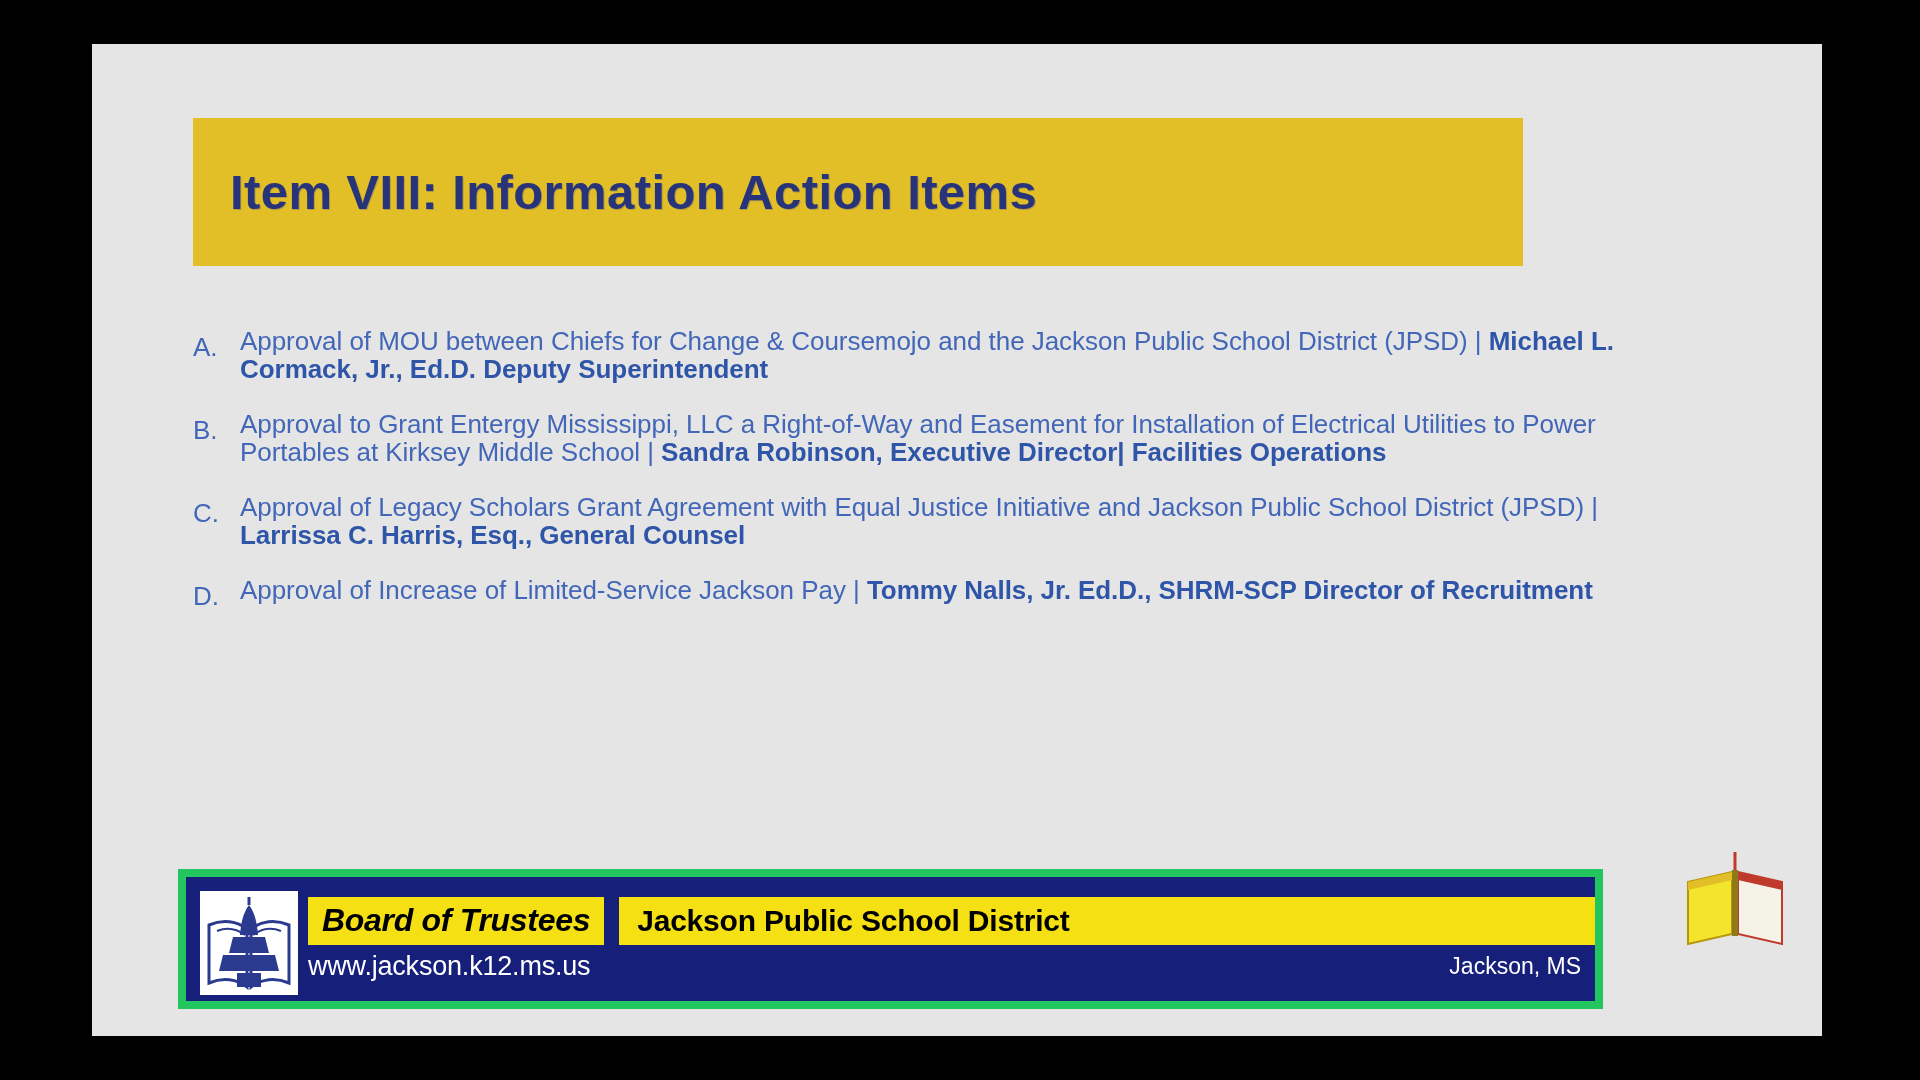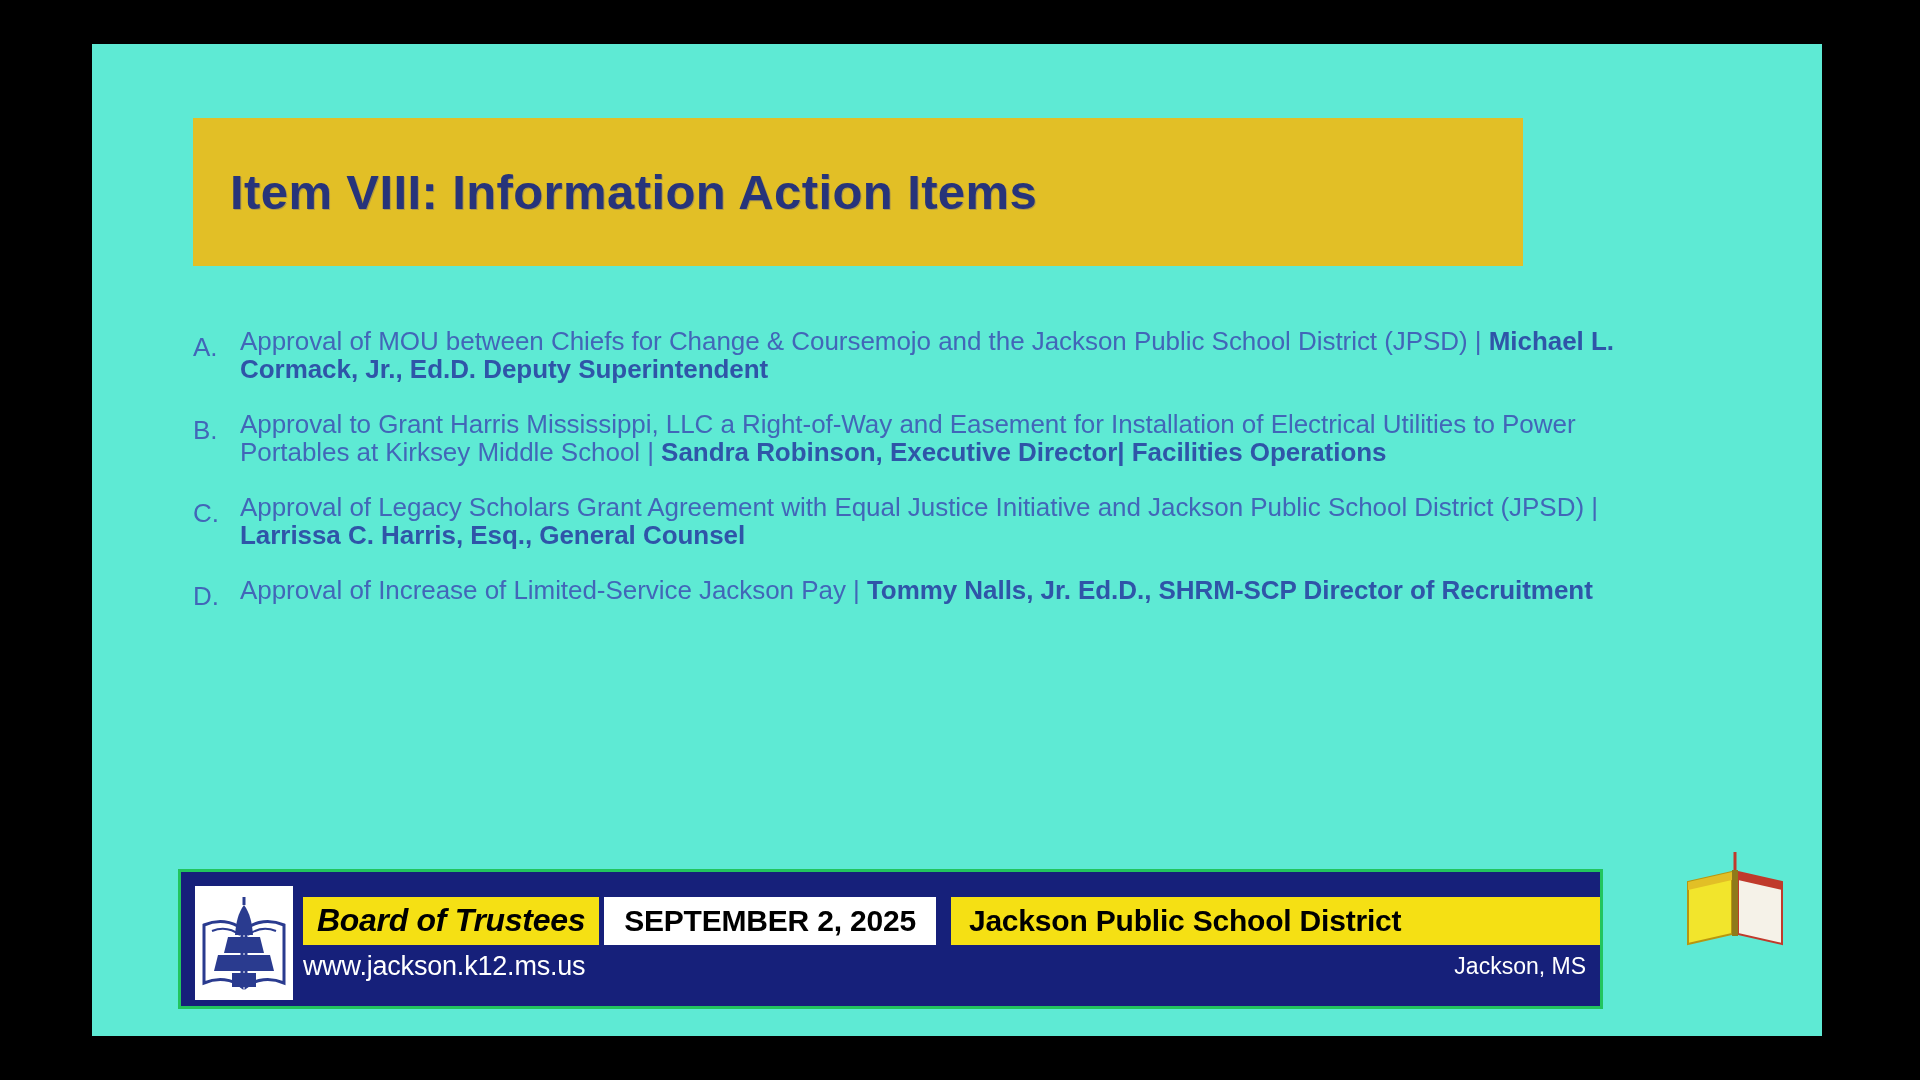--- a/index.html
+++ b/index.html
@@ -15,21 +15,21 @@
   .video-bar-top    { position:absolute; left:0; top:0;    width:1920px; height:44px; background:#000; }
   .video-bar-bottom { position:absolute; left:0; bottom:0; width:1920px; height:44px; background:#000; }
   .video-bar-left   { position:absolute; left:0; top:0; width:92px; height:1080px; background:#000; }
   .video-bar-right  { position:absolute; right:0; top:0; width:98px; height:1080px; background:#000; }
 
   
   #slide {
     position:absolute;
     left:92px; top:44px;
     width:1730px; height:992px;
-    background:#5eead4;
+    background:#e5e5e5;
   }
 
   
   .title-banner {
     position:absolute;
     left:101px; top:74px;
     width:1330px; height:148px;
     background:#e2bf26;
     display:flex; align-items:center;
   }
@@ -73,21 +73,21 @@
     font-weight:bold;
     color:#2f55a8;
   }
 
   
   .footer-banner {
     position:absolute;
     left:86px; bottom:27px;
     width:1425px; height:140px;
     background:#16207a;
-    border:3px solid #22c55e;
+    border:8px solid #22c55e;
     display:flex;
     align-items:stretch;
   }
   .footer-logo {
     flex:0 0 98px;
     margin:14px 0 6px 14px;
     background:#ffffff;
     position:relative;
     display:flex; align-items:center; justify-content:center;
   }
@@ -179,21 +179,21 @@
 
     <div class="agenda-list">
 
       <div class="agenda-item">
         <div class="item-letter">A.</div>
         <div class="item-body"><span>Approval of MOU between Chiefs for Change &amp; Coursemojo and the Jackson Public School District (JPSD) | </span><span class="who">Michael L. Cormack, Jr., Ed.D. Deputy Superintendent</span></div>
       </div>
 
       <div class="agenda-item">
         <div class="item-letter">B.</div>
-        <div class="item-body"><span>Approval to Grant Harris Mississippi, LLC a Right-of-Way and Easement for Installation of Electrical Utilities to Power Portables at Kirksey Middle School | </span><span class="who">Sandra Robinson, Executive Director| Facilities Operations</span></div>
+        <div class="item-body"><span>Approval to Grant Entergy Mississippi, LLC a Right-of-Way and Easement for Installation of Electrical Utilities to Power Portables at Kirksey Middle School | </span><span class="who">Sandra Robinson, Executive Director| Facilities Operations</span></div>
       </div>
 
       <div class="agenda-item">
         <div class="item-letter">C.</div>
         <div class="item-body"><span>Approval of Legacy Scholars Grant Agreement with Equal Justice Initiative and Jackson Public School District (JPSD) | </span><span class="who">Larrissa C. Harris, Esq., General Counsel</span></div>
       </div>
 
       <div class="agenda-item">
         <div class="item-letter">D.</div>
         <div class="item-body"><span>Approval of Increase of Limited-Service Jackson Pay | </span><span class="who">Tommy Nalls, Jr. Ed.D., SHRM-SCP Director of Recruitment</span></div>
@@ -226,21 +226,20 @@
           <path d="M46 14 C40 22 38 32 37 44 L55 44 C54 32 52 22 46 14 Z" fill="#2a3b8f"></path>
           <path d="M30 46 L62 46 L66 62 L26 62 Z" fill="#2a3b8f"></path>
           <path d="M20 64 L72 64 L76 80 L16 80 Z" fill="#2a3b8f"></path>
           <path d="M34 82 L58 82 L58 96 L34 96 Z" fill="#2a3b8f"></path>
         </svg>
       </div>
 
       <div class="footer-right">
         <div class="footer-row-top">
           <div class="badge-board">Board of Trustees</div>
-          <div class="badge-date">SEPTEMBER 2, 2025</div>
           <div class="badge-district">Jackson Public School District</div>
         </div>
         <div class="footer-row-bottom">
           <div class="footer-url">www.jackson.k12.ms.us</div>
           <div class="footer-city">Jackson, MS</div>
         </div>
       </div>
 
     </div>
 

